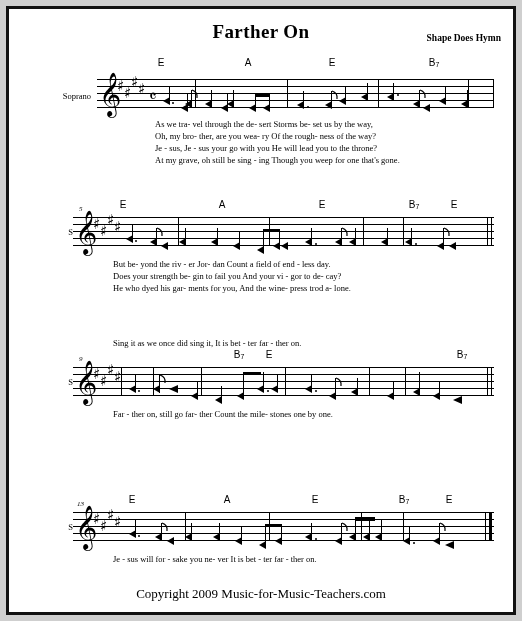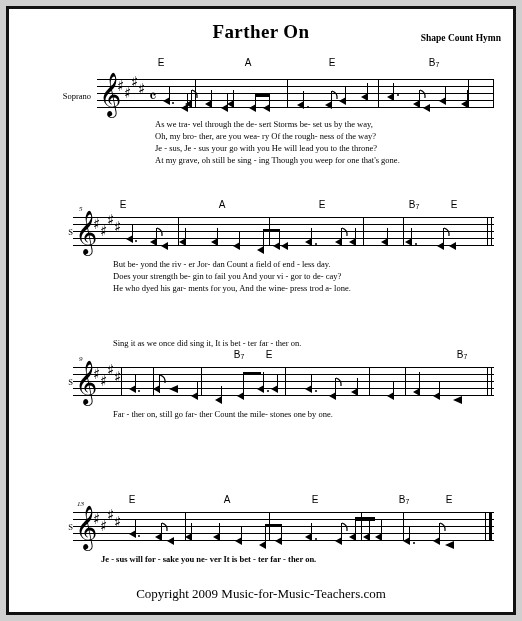--- a/index.html
+++ b/index.html
@@ -157,21 +157,21 @@
   }
 </style>
 </head>
 <body>
 
 <div id="page-outer">
   <div id="page-frame">
     <div id="page">
 
       <div class="title">Farther On</div>
-      <div class="subtitle">Shape Count Hymn</div>
+      <div class="subtitle">Shape Does Hymn</div>
 
       <div class="system" style="top:0;">
 
         <div class="part-label" style="left:30px; top:82px; width:52px;">Soprano</div>
 
         <div class="chord" style="left:152px; top:48px;">
           <span>E</span>
         </div>
         <div class="chord" style="left:239px; top:48px;">
           <span>A</span>
@@ -509,20 +509,20 @@
             <polygon points="394,47 401,43 401,51"></polygon>
               <rect x="400" y="33" width="1" height="14"></rect>
             <circle cx="405" cy="49" r="1"></circle>
             <polygon points="424,47 431,43 431,51"></polygon>
               <rect x="430" y="29" width="1" height="18"></rect>
             <path d="M431,29 q6,2 5,8" stroke="#000" fill="none" stroke-width="1.2"></path>
             <polygon points="436,51 445,47 445,55"></polygon>
           </g>
         </svg>
 
-        <div class="lyric-line" style="left:92px; top:545px;font-weight:bold;">Je    -  sus will for -  sake  you    ne- ver       It        is  bet - ter     far -  ther on.</div>
+        <div class="lyric-line" style="left:104px; top:545px;">Je    -  sus will for -  sake  you    ne- ver       It        is  bet - ter     far -  ther on.</div>
       </div>
 
       <div class="footer" style="top:578px;">Copyright 2009 Music-for-Music-Teachers.com</div>
 
     </div>
   </div>
 </div>
 
 </body></html>

